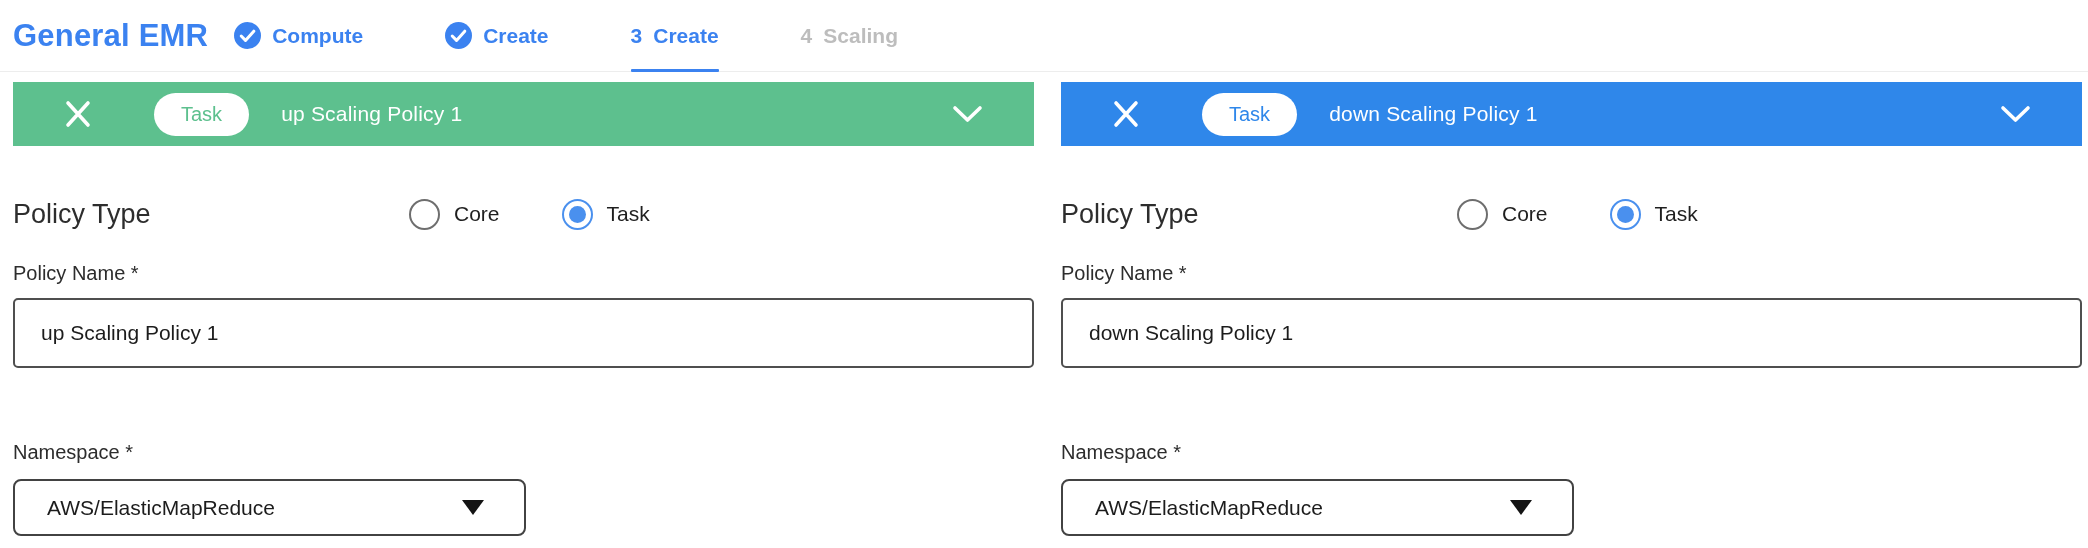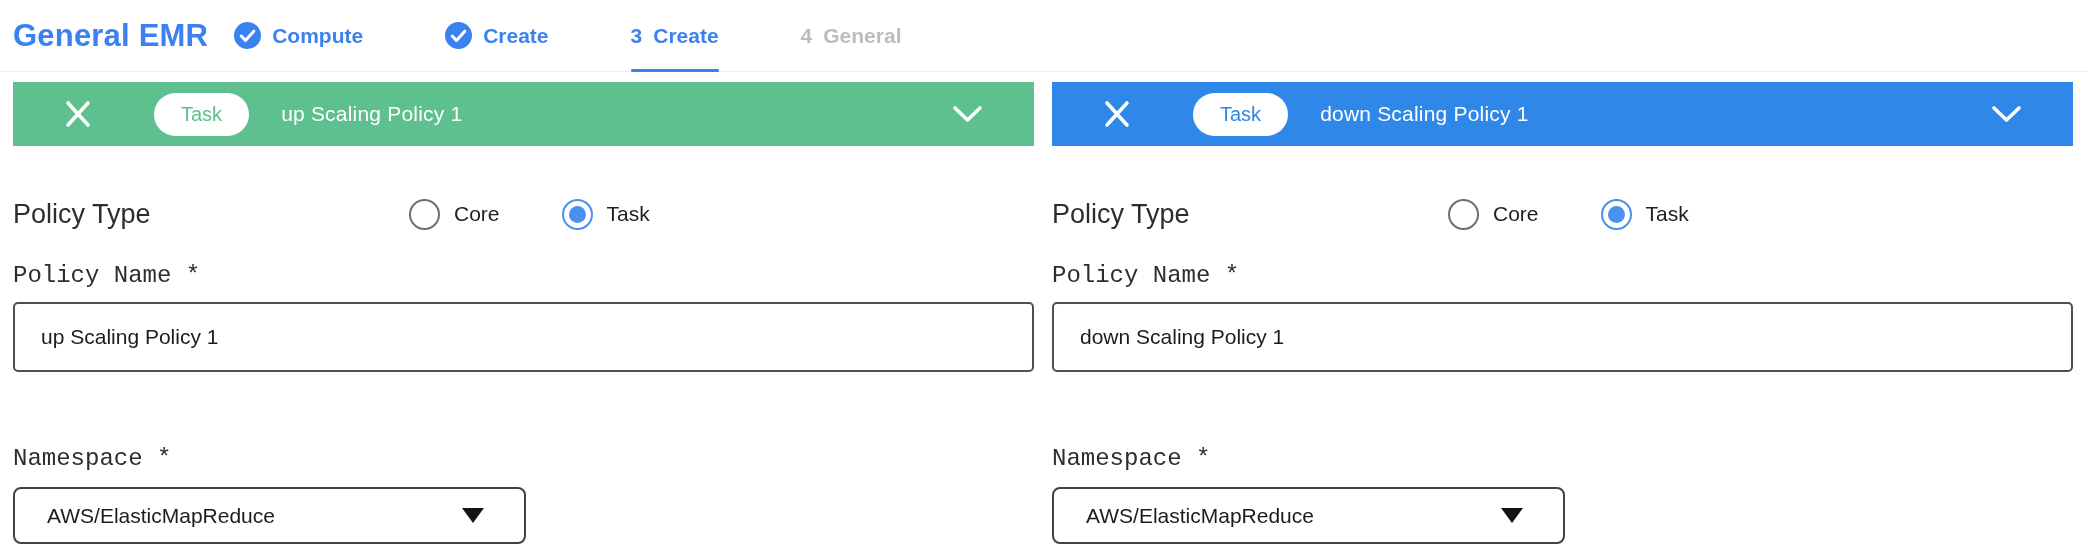--- a/index.html
+++ b/index.html
@@ -44,21 +44,21 @@
     height: 3px;
     background: #3b82f0;
     border-radius: 1px;
   }
   .check-icon { display: inline-flex; line-height: 0; }
 
   
   .panels {
     display: grid;
     grid-template-columns: 1021px 1021px;
-    column-gap: 18px;
+    column-gap: 27px;
     padding: 10px 5px 0 13px;
   }
 
   .panel-bar {
     display: flex;
     align-items: center;
     height: 64px;
     padding: 0 51px;
     cursor: pointer;
   }
@@ -99,21 +99,21 @@
     justify-content: center;
     cursor: pointer;
     flex: none;
     background: #fff;
   }
   .radio.selected { border-color: #4a90ee; }
   .radio .dot { width: 17px; height: 17px; border-radius: 50%; background: #4a90ee; }
   .rlabel { font-size: 21px; margin-left: 14px; color: #1f1f1f; }
   .radio.second { margin-left: 62px; }
 
-  .block-label { display: block; margin-top: 32px; font-size: 24px; font-family: Liberation Mono, monospace; }
+  .block-label { display: block; margin-top: 32px; font-size: 20px; }
   .text-input {
     display: block;
     width: 100%;
     height: 70px;
     margin-top: 13px;
     border: 2px solid #4f4f4f;
     border-radius: 5px;
     font-family: "Liberation Sans", "DejaVu Sans", sans-serif;
     font-size: 21px;
     color: #1c1c1c;
@@ -172,21 +172,21 @@
     </div>
 
     <div class="step active">
       <span>3</span>
       <span>Create</span>
       <span class="underline"></span>
     </div>
 
     <div class="step inactive">
       <span>4</span>
-      <span>General</span>
+      <span>Scaling</span>
     </div>
 
   </div>
 </div>
 
 <div class="panels">
 
   <section class="panel">
     <header class="panel-bar" style="background-color: rgb(93, 192, 142);">
       <span class="x-icon">

